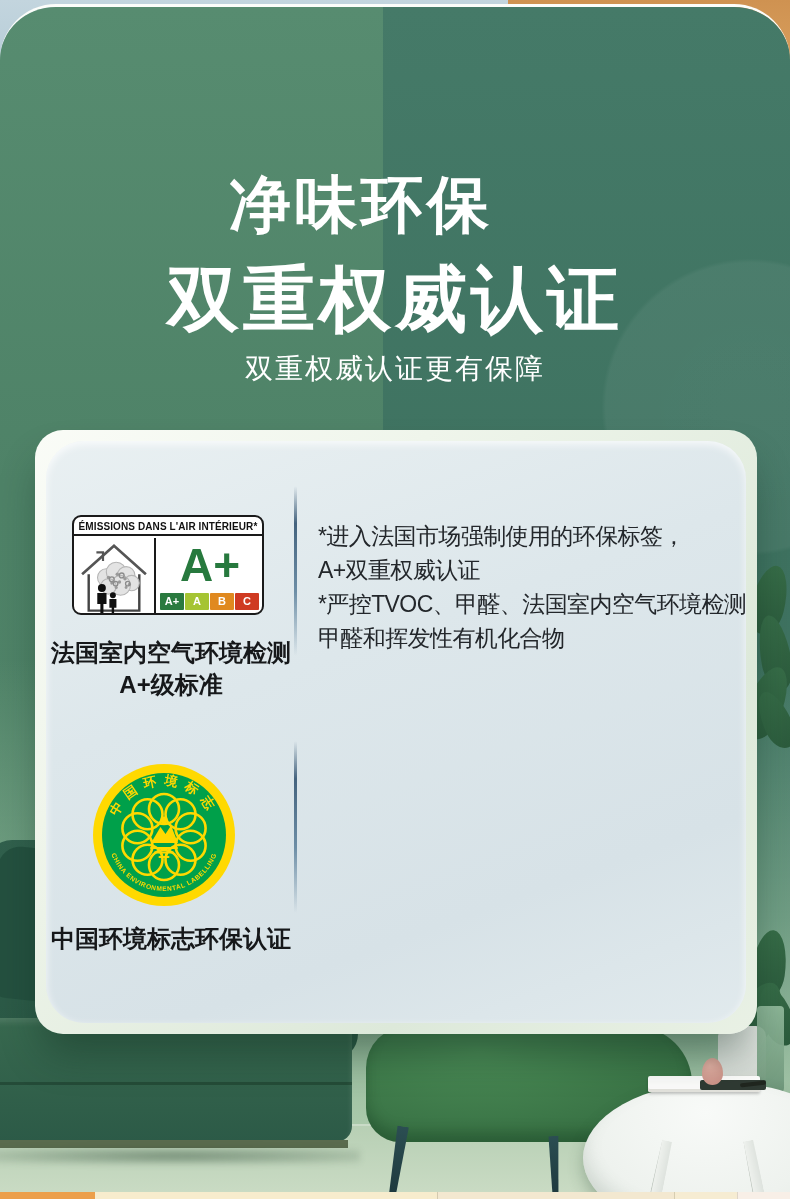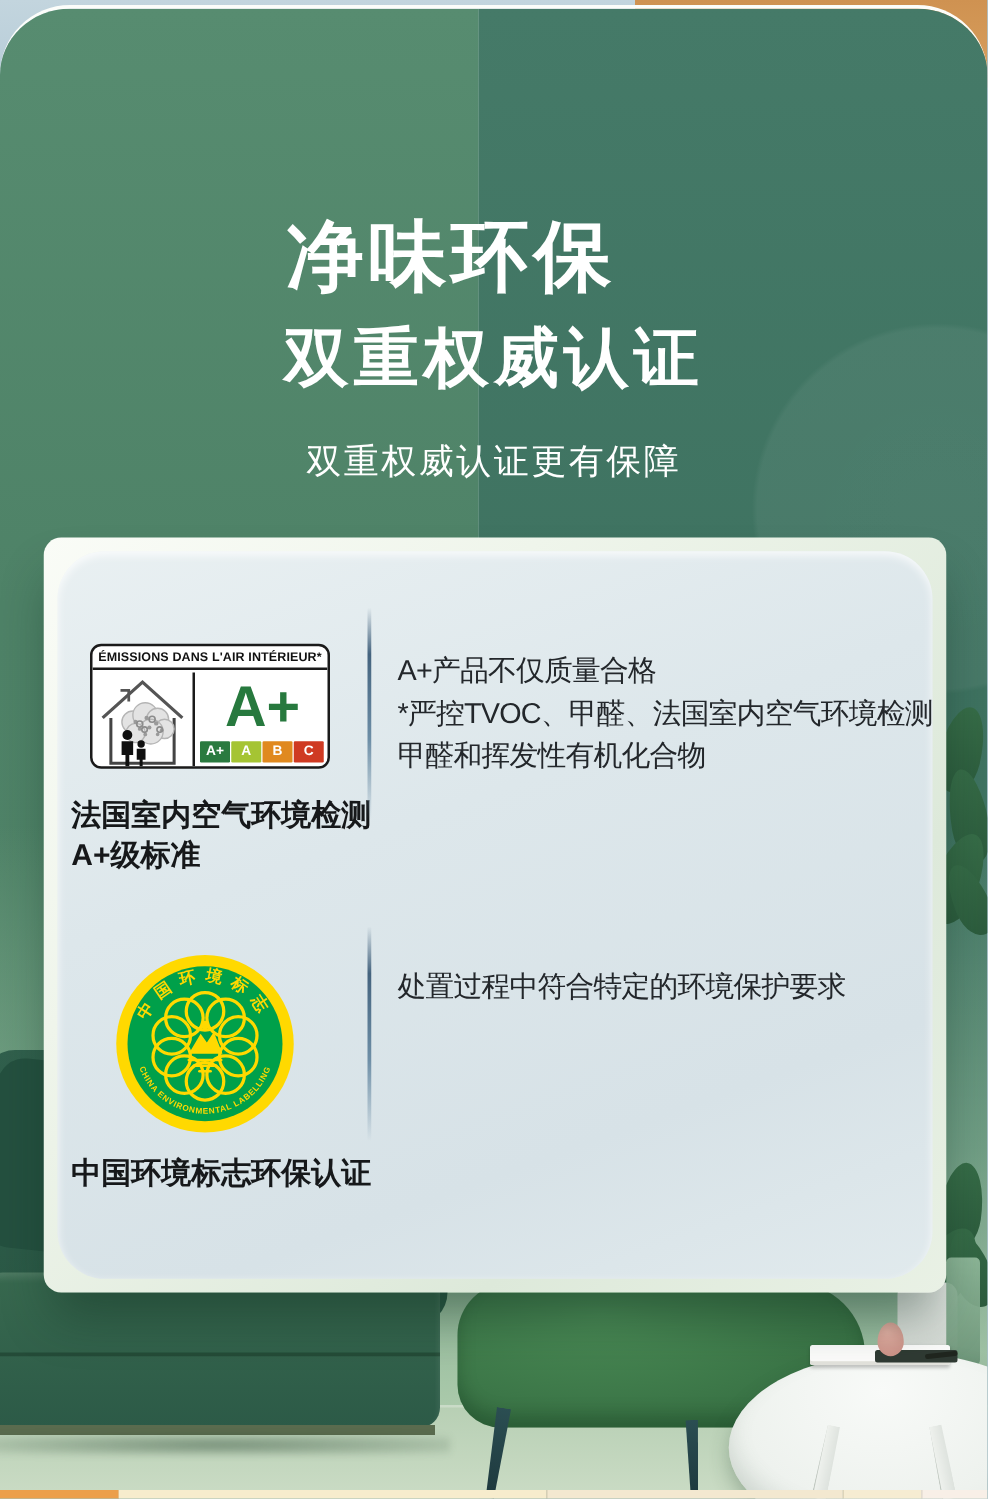--- a/index.html
+++ b/index.html
@@ -47,32 +47,32 @@
   .tlegB { left:748px; top:1140px; height:60px; transform:rotate(-11deg); }
   .table-shadow { position:absolute; left:602px; top:1180px; width:220px; height:22px; border-radius:50%; background:rgba(50,80,60,0.28); filter:blur(5px); }
   .book { position:absolute; left:648px; top:1076px; width:112px; height:16px; border-radius:2px; background:#fcfcfb; box-shadow:0 2px 3px rgba(0,0,0,0.22), inset 0 -3px 0 #e2e2dc; }
   .book-dark { position:absolute; left:700px; top:1080px; width:66px; height:10px; border-radius:2px; background:#2f3a33; }
   .pen { position:absolute; left:740px; top:1082px; width:26px; height:4px; background:#20261f; border-radius:2px; transform:rotate(-6deg); }
   .egg { position:absolute; left:702px; top:1058px; width:21px; height:27px; border-radius:50% 50% 50% 50% / 58% 58% 42% 42%; background:radial-gradient(circle at 38% 30%, #e6b1a5, #c78c82); }
 
   
   .hero { position:absolute; left:0; top:0; width:790px; z-index:4; text-align:center; color:#fff; }
   .t1 { position:absolute; left:0; width:722px; top:163px; font-size:62px; font-weight:900; letter-spacing:4px; }
-  .t2 { position:absolute; left:0; width:790px; top:252px; font-size:52px; font-weight:900; letter-spacing:4px; }
+  .t2 { position:absolute; left:0; width:790px; top:252px; font-size:72px; font-weight:900; letter-spacing:4px; }
   .sub { position:absolute; left:0; width:790px; top:350px; font-size:28px; font-weight:500; letter-spacing:2px; }
 
   
-  .card { position:absolute; left:35px; top:430px; width:722px; height:604px; z-index:5; border-radius:14px; padding:11px; background:linear-gradient(135deg,#fafcf7 0%,#eff5eb 30%,#dde9da 72%,#e9f1e5 100%); box-shadow:0 26px 40px -8px rgba(15,45,30,0.45); }
+  .card { position:absolute; left:35px; top:430px; width:722px; height:604px; z-index:5; border-radius:28px; padding:11px; background:linear-gradient(135deg,#fafcf7 0%,#eff5eb 30%,#dde9da 72%,#e9f1e5 100%); box-shadow:0 26px 40px -8px rgba(15,45,30,0.45); }
   .card-inner { position:relative; width:700px; height:582px; border-radius:38px; background:linear-gradient(160deg,#e9f0f2 0%,#dde7eb 38%,#d7e2e7 75%,#e1eaed 100%); box-shadow:inset 0 3px 8px rgba(255,255,255,0.8); }
 
   .divider { position:absolute; left:248px; width:3px; border-radius:2px; background:linear-gradient(180deg, rgba(68,99,126,0) 0%, #44637e 22%, #6d8ea6 62%, rgba(150,185,205,0) 100%); }
   .div1 { top:45px; height:170px; }
   .div2 { top:300px; height:172px; }
 
-  .leftcol-caption { position:absolute; left:11px; width:250px; font-size:24px; font-weight:600; color:#16181a; line-height:32px; }
+  .leftcol-caption { position:absolute; left:0; width:250px; text-align:center; font-size:24px; font-weight:600; color:#16181a; line-height:32px; }
   .desc { position:absolute; left:272px; font-size:23px; font-weight:500; color:#23272b; line-height:34px; letter-spacing:-0.6px; white-space:nowrap; }
 
   
   .fr-badge { position:absolute; left:26px; top:74px; width:192px; height:100px; background:#fff; border:2px solid #1a1a1a; border-radius:9px; overflow:hidden; }
   .fr-header { position:absolute; top:1px; left:0; right:0; height:18px; font-size:10px; line-height:18px; font-weight:700; color:#111; text-align:center; letter-spacing:0.1px; border-bottom:2px solid #1a1a1a; white-space:nowrap; }
   .fr-house { position:absolute; left:0; top:21px; bottom:0; width:82px; border-right:2px solid #1a1a1a; }
   .fr-big { position:absolute; left:84px; top:20px; right:0; height:56px; text-align:center; font-size:46px; line-height:56px; font-weight:800; color:#27793e; }
   .fr-grades { position:absolute; left:86px; right:3px; bottom:3px; height:17px; display:flex; gap:1px; }
   .fr-grades span { flex:1; color:#fff; font-weight:700; font-size:11px; line-height:17px; text-align:center; border-radius:1px; }
   .g0 { background:#2a7a3f; font-size:10px; }
@@ -203,21 +203,22 @@
       </div>
 
       <div class="leftcol-caption" style="top:196px;">
         <div>法国室内空气环境检测</div>
         <div>A+级标准</div>
       </div>
 
       <div class="divider div1"></div>
 
       <div class="desc" style="top:78px;">
-        <div>A+产品不仅质量合格</div>
+        <div>*进入法国市场强制使用的环保标签，</div>
+        <div>A+双重权威认证</div>
         <div>*严控TVOC、甲醛、法国室内空气环境检测</div>
         <div>甲醛和挥发性有机化合物</div>
       </div>
 
       <div class="cn-badge">
         <svg width="144" height="144" viewBox="0 0 144 144">
           <circle cx="72" cy="72" r="71" fill="#ffd900"></circle>
           <circle cx="72" cy="72" r="62" fill="#00a04a"></circle>
           <defs>
             <path id="arcTop" d="M 22,72 A 50,50 0 0 1 122,72"></path>
@@ -251,21 +252,20 @@
             <line x1="67.5" y1="94" x2="76.5" y2="94"></line>
           </g>
         </svg>
       </div>
 
       <div class="leftcol-caption" style="top:482px;">中国环境标志环保认证</div>
 
       <div class="divider div2"></div>
 
       <div class="desc" style="top:331px;">
-        <div>处置过程中符合特定的环境保护要求</div>
       </div>
 
     </div>
   </div>
 
   <div class="bottom-strip">
     <div class="bs1"></div>
     <div class="bs2"></div>
     <div class="bs3"></div>
     <div class="bs4"></div>

